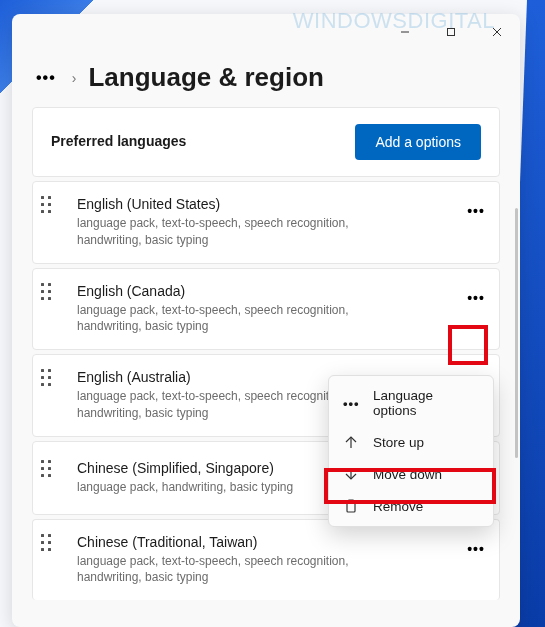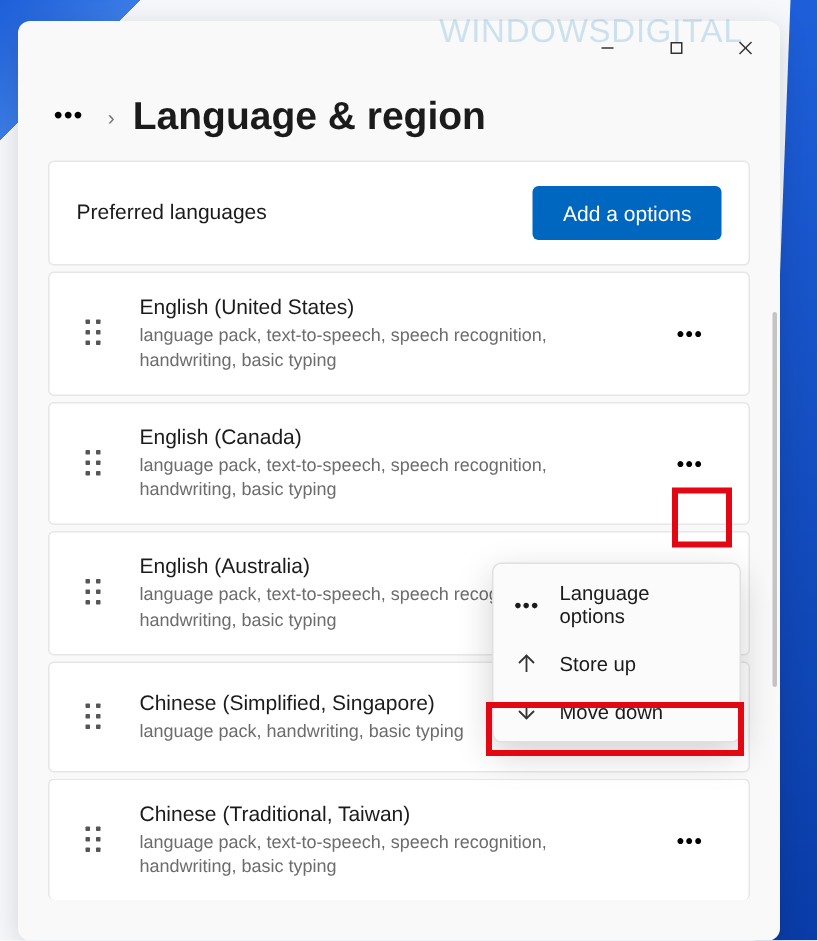--- a/index.html
+++ b/index.html
@@ -52,23 +52,23 @@
   padding: 2px 4px;
 }
 .breadcrumb .chevron { color: #777; font-size: 14px; }
 .breadcrumb h1 {
   font-size: 26px; font-weight: 600; color: #1b1b1b;
 }
 .card {
   background: #fff;
   border: 1px solid #e6e6e6;
   border-radius: 4px;
-  padding: 14px 24px;
+  padding: 14px 8px;
   margin-bottom: 4px;
-  display: flex; align-items: center;
+  display: flex; align-items: flex-start;
 }
 .card .handle {
   width: 18px; flex-shrink: 0;
   display: grid; grid-template-columns: 4px 4px; grid-template-rows: 4px 4px 4px;
   gap: 3px;
   margin-right: 18px;
 }
 .card .handle span {
   width: 3px; height: 3px; background: #555; border-radius: 0.5px;
 }
@@ -78,21 +78,21 @@
 .more-btn {
   width: 30px; height: 30px;
   display: flex; align-items: center; justify-content: center;
   font-size: 14px; font-weight: 700; letter-spacing: 1px;
   border-radius: 4px;
 }
 .header-card {
   display: flex; align-items: center; justify-content: space-between;
   padding: 16px 18px;
 }
-.header-card .texts { flex: 1; }
+.header-card .texts { flex: 1; font-weight: bold; }
 .header-card .title { font-size: 14px; color: #1b1b1b; margin-bottom: 3px; }
 .header-card .sub { font-size: 12px; color: #6c6c6c; max-width: 250px; line-height: 1.4; }
 .add-btn {
   background: #0067c0;
   color: #fff; border: none;
   padding: 10px 20px;
   border-radius: 4px;
   font-size: 14px;
 }
 .highlight-box {
@@ -261,19 +261,27 @@
         </svg>
       <span>Store up</span>
     </div>
     <div class="menu-item">
       <svg viewBox="0 0 16 16">
           <line x1="8" y1="2" x2="8" y2="13"></line>
           <polyline points="3,8 8,13 13,8"></polyline>
         </svg>
       <span>Move down</span>
     </div>
+    <div class="menu-item">
+      <svg viewBox="0 0 16 16">
+          <polyline points="2,4 14,4"></polyline>
+          <path d="M4 4v9a1 1 0 0 0 1 1h6a1 1 0 0 0 1-1V4"></path>
+          <path d="M6 4V2h4v2"></path>
+        </svg>
+      <span>Remove</span>
+    </div>
   </div>
 
   <div class="highlight-box" style="left:436px; top:311px; width:40px; height:40px;"></div>
   <div class="highlight-box" style="left:312px; top:454px; width:172px; height:36px;"></div>
 
   <div class="scroll-track"></div>
 </div>
 
 </body></html>

